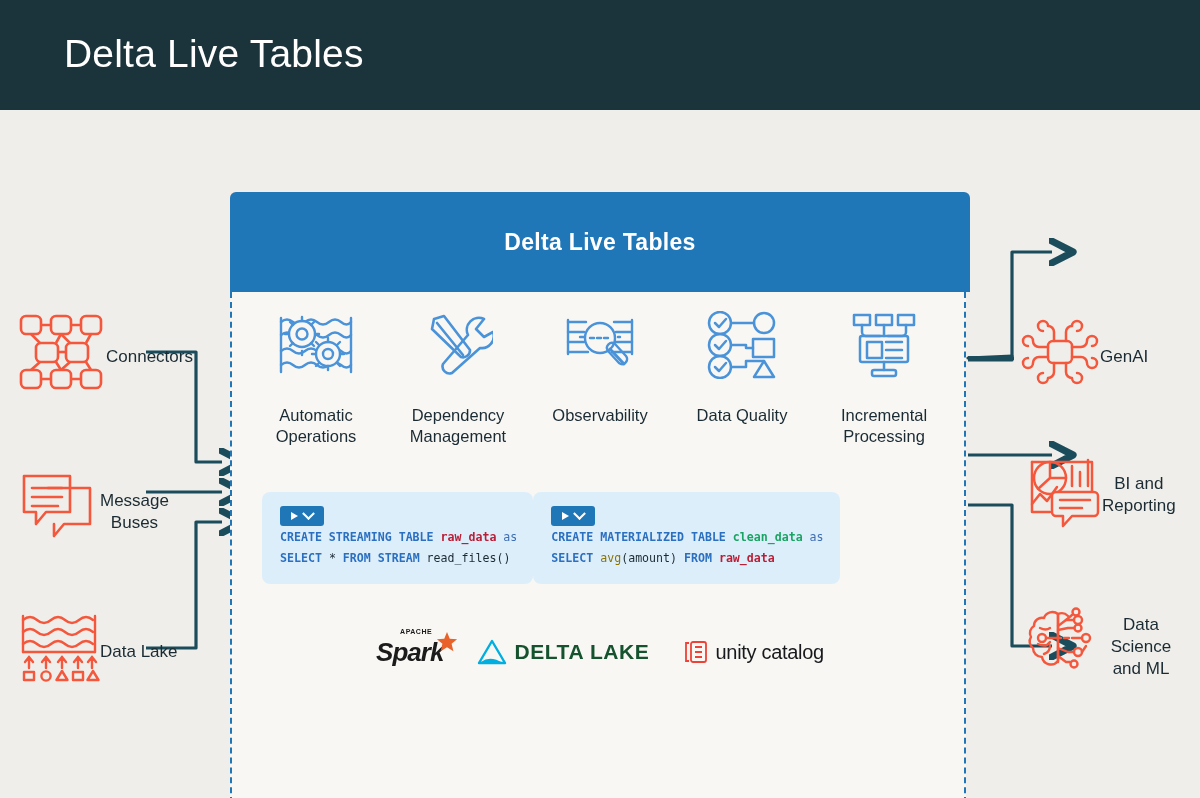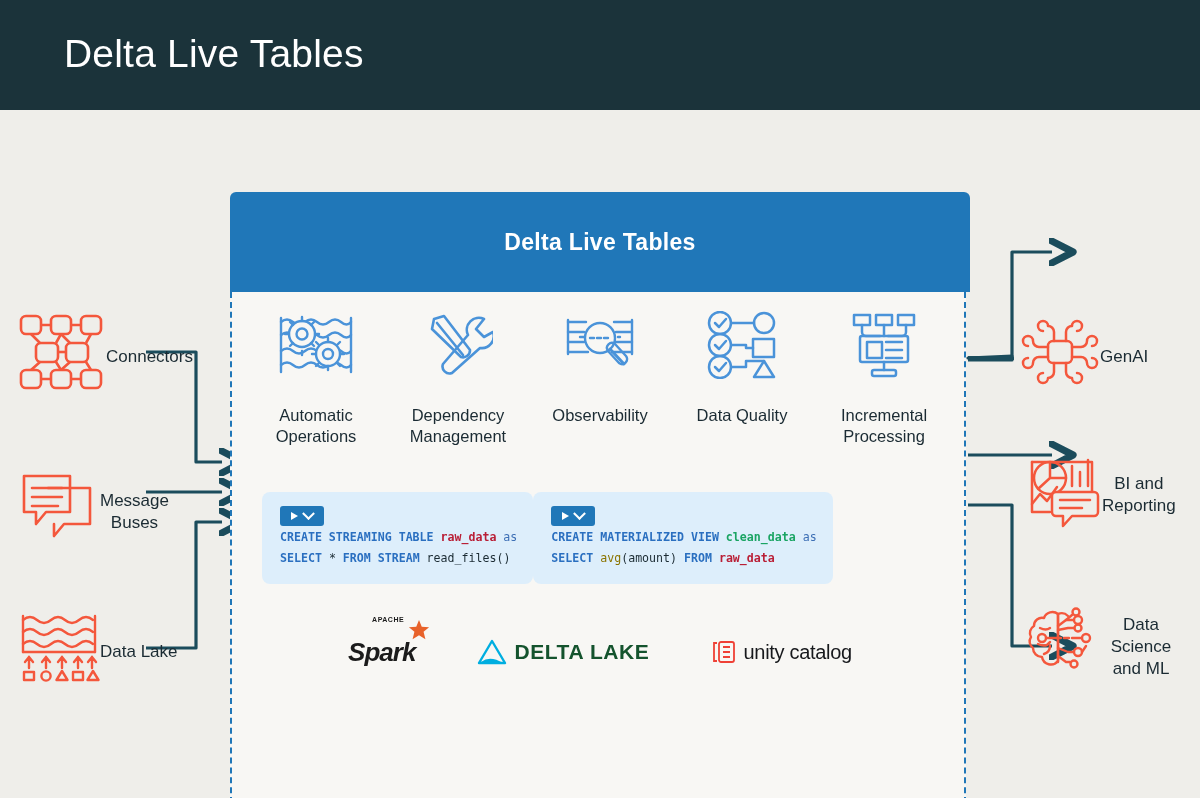--- a/index.html
+++ b/index.html
@@ -87,21 +87,21 @@
   .kw{color:#2a6fc0;font-weight:700;}
   .kw2{color:#3d6fb5;font-weight:400;}
   .id-red{color:#b91f36;font-weight:700;}
   .id-green{color:#1aa463;font-weight:700;}
   .id-olive{color:#8a7400;}
   .plain{color:#1b2b33;}
 
   
   .logos{
     position:absolute;left:0;top:333px;width:736px;height:54px;
-    display:flex;justify-content:center;gap:62px;
+    display:flex;align-items:center;justify-content:center;gap:34px;
   }
   .logo{display:flex;align-items:center;}
   .logo-text{font-family:"Liberation Sans", sans-serif;}
   .spark-text{
     font-style:italic;font-weight:700;font-size:26px;color:#1b1b1b;letter-spacing:-1px;
   }
   .apache-text{
     font-size:7px;font-weight:700;color:#1b1b1b;letter-spacing:.5px;
     position:absolute;left:24px;top:-9px;
   }
@@ -428,21 +428,21 @@
             </div>
             <div class="codeline"><span class="kw">CREATE STREAMING TABLE </span><span class="id-red">raw_data</span><span class="kw2"> as</span></div>
             <div class="codeline"><span class="kw">SELECT </span><span class="plain">* </span><span class="kw">FROM STREAM </span><span class="plain">read_files()</span></div>
           </div>
 
           <div class="code">
             <div class="runbtn">
               <span class="tri"></span>
               <span class="chev"></span>
             </div>
-            <div class="codeline"><span class="kw">CREATE MATERIALIZED VIEW </span><span class="id-green">clean_data</span><span class="kw2"> as</span></div>
+            <div class="codeline"><span class="kw">CREATE MATERIALIZED TABLE </span><span class="id-green">clean_data</span><span class="kw2"> as</span></div>
             <div class="codeline"><span class="kw">SELECT </span><span class="id-olive">avg</span><span class="plain">(amount) </span><span class="kw">FROM </span><span class="id-red">raw_data</span></div>
           </div>
         </div>
 
         <div class="logos">
 
           <div class="logo" style="position:relative;">
             <span class="logo-text spark-text">Spark</span>
             <span class="apache-text">APACHE</span>
             <svg width="22" height="22" viewBox="0 0 24 24" style="position:absolute;left:60px;top:-6px;">

